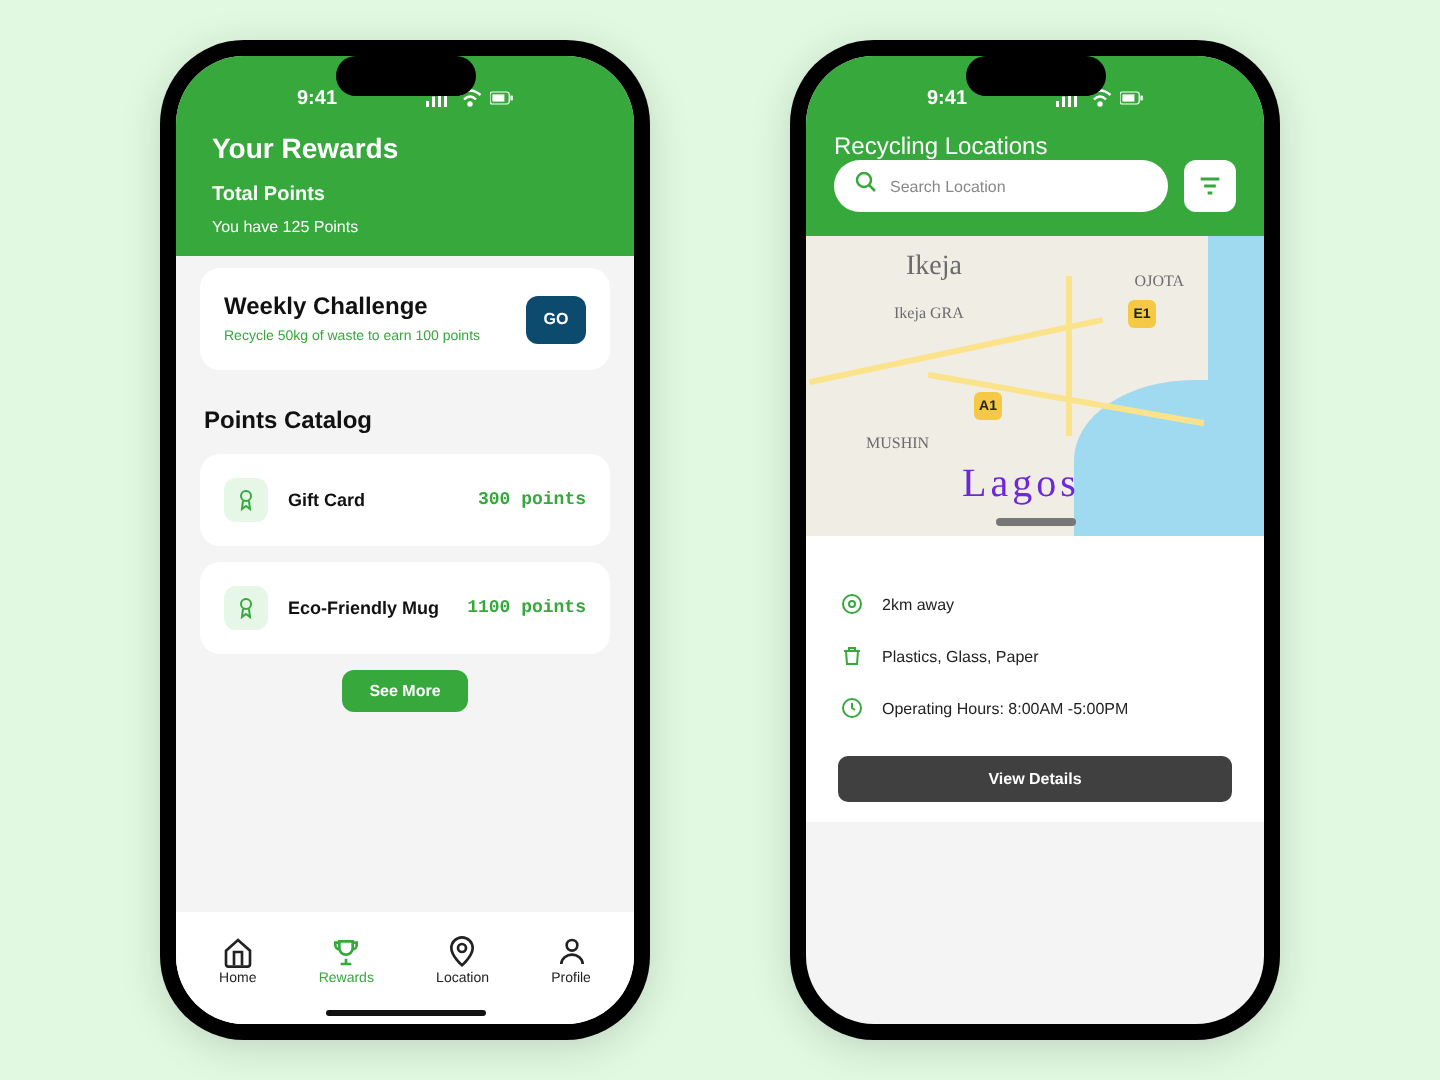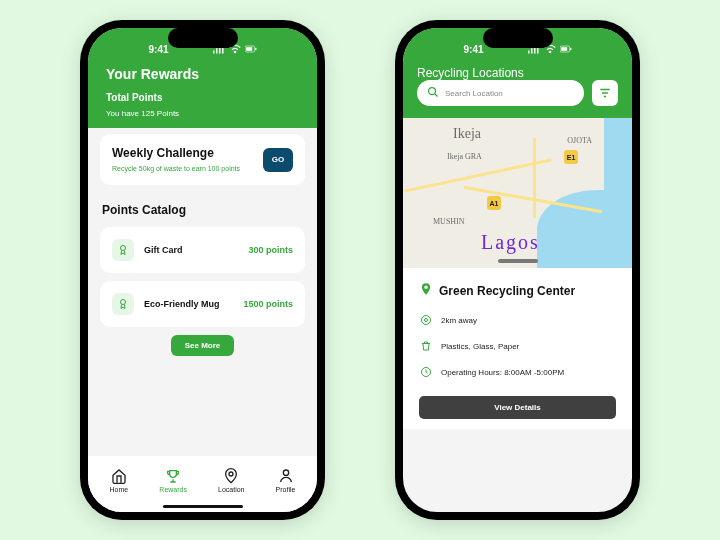--- a/index.html
+++ b/index.html
@@ -105,21 +105,21 @@
     gap: 10px;
   }
   .cat-icon {
     width: 22px; height: 22px;
     background: #e6f6e7;
     border-radius: 6px;
     display: flex; align-items: center; justify-content: center;
     color: #36a83c;
   }
   .cat-label { flex: 1; font-size: 9px; font-weight: 700; color: #111; }
-  .cat-points { font-size: 9px; font-weight: 700; color: #36a83c; }
+  .cat-points { font-size: 9px; font-weight: 700; color: #36a83c; font-family: Liberation Mono, monospace; }
   .see-more {
     background: #36a83c;
     color: #fff;
     font-size: 8px;
     font-weight: 700;
     border-radius: 6px;
     padding: 6px 14px;
     margin: 4px auto 0 auto;
     width: fit-content;
   }
@@ -277,21 +277,21 @@
         <div class="cat-points">300 points</div>
       </div>
       <div class="catalog-item">
         <div class="cat-icon">
             <svg width="12" height="12" viewBox="0 0 24 24" fill="none" stroke="currentColor" stroke-width="2">
               <circle cx="12" cy="8" r="5"></circle>
               <path d="M9 13l-1 8 4-3 4 3-1-8"></path>
             </svg>
           </div>
         <div class="cat-label">Eco-Friendly Mug</div>
-        <div class="cat-points">1500 points</div>
+        <div class="cat-points">1100 points</div>
       </div>
 
       <div class="see-more">See More</div>
     </div>
 
     <div class="nav-bar">
       <div class="nav-item">
         <svg viewBox="0 0 24 24" fill="none" stroke="currentColor" stroke-width="2">
             <path d="M3 11l9-8 9 8v10a2 2 0 0 1-2 2H5a2 2 0 0 1-2-2z"></path>
             <path d="M9 22V12h6v10"></path>
@@ -377,26 +377,20 @@
       <div class="shield sh2">A1</div>
       <div class="map-label ml-ikeja">Ikeja</div>
       <div class="map-label ml-ojota">OJOTA</div>
       <div class="map-label ml-gra">Ikeja GRA</div>
       <div class="map-label ml-mushin">MUSHIN</div>
       <div class="map-label ml-lagos">Lagos</div>
       <div class="drag-bar"></div>
     </div>
 
     <div class="loc-card">
-      <div class="loc-title-row">
-        <span class="pin-icon"><svg width="14" height="14" viewBox="0 0 24 24" fill="currentColor">
-              <path d="M12 2a7 7 0 0 0-7 7c0 5 7 13 7 13s7-8 7-13a7 7 0 0 0-7-7zm0 10a3 3 0 1 1 0-6 3 3 0 0 1 0 6z"></path>
-            </svg></span>
-        <div class="loc-title">Green Recycling Center</div>
-      </div>
       <div class="loc-row">
         <span class="ricon">
             <svg width="12" height="12" viewBox="0 0 24 24" fill="none" stroke="currentColor" stroke-width="2">
               <circle cx="12" cy="12" r="9"></circle>
               <circle cx="12" cy="12" r="3"></circle>
             </svg>
           </span>
         <span>2km away</span>
       </div>
       <div class="loc-row">

